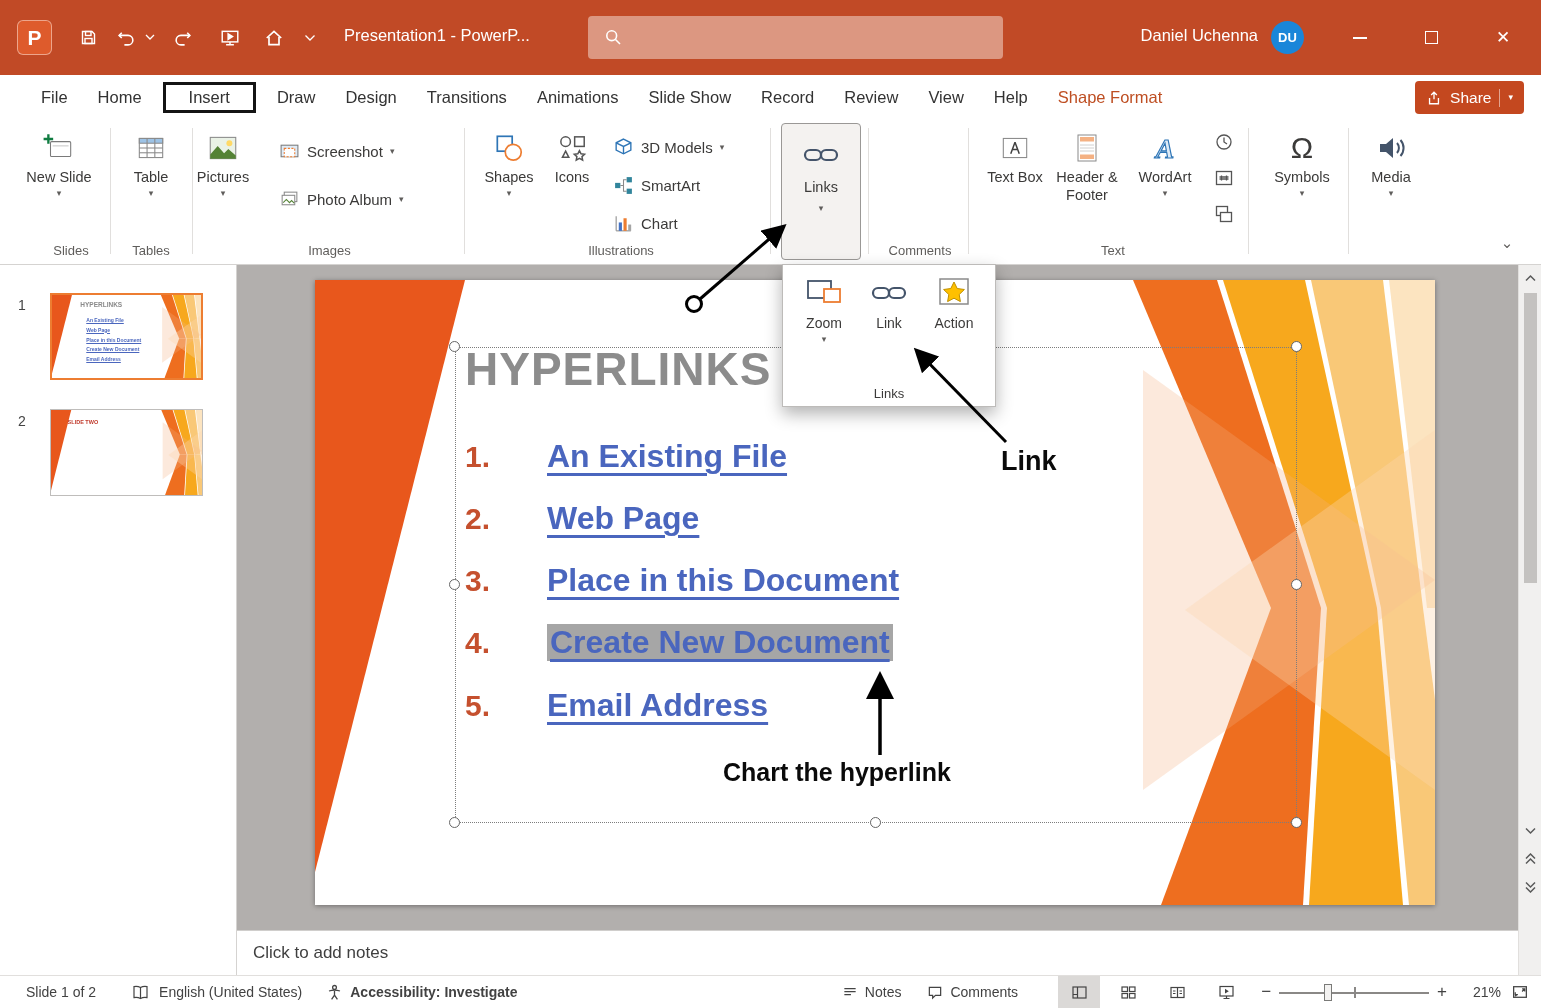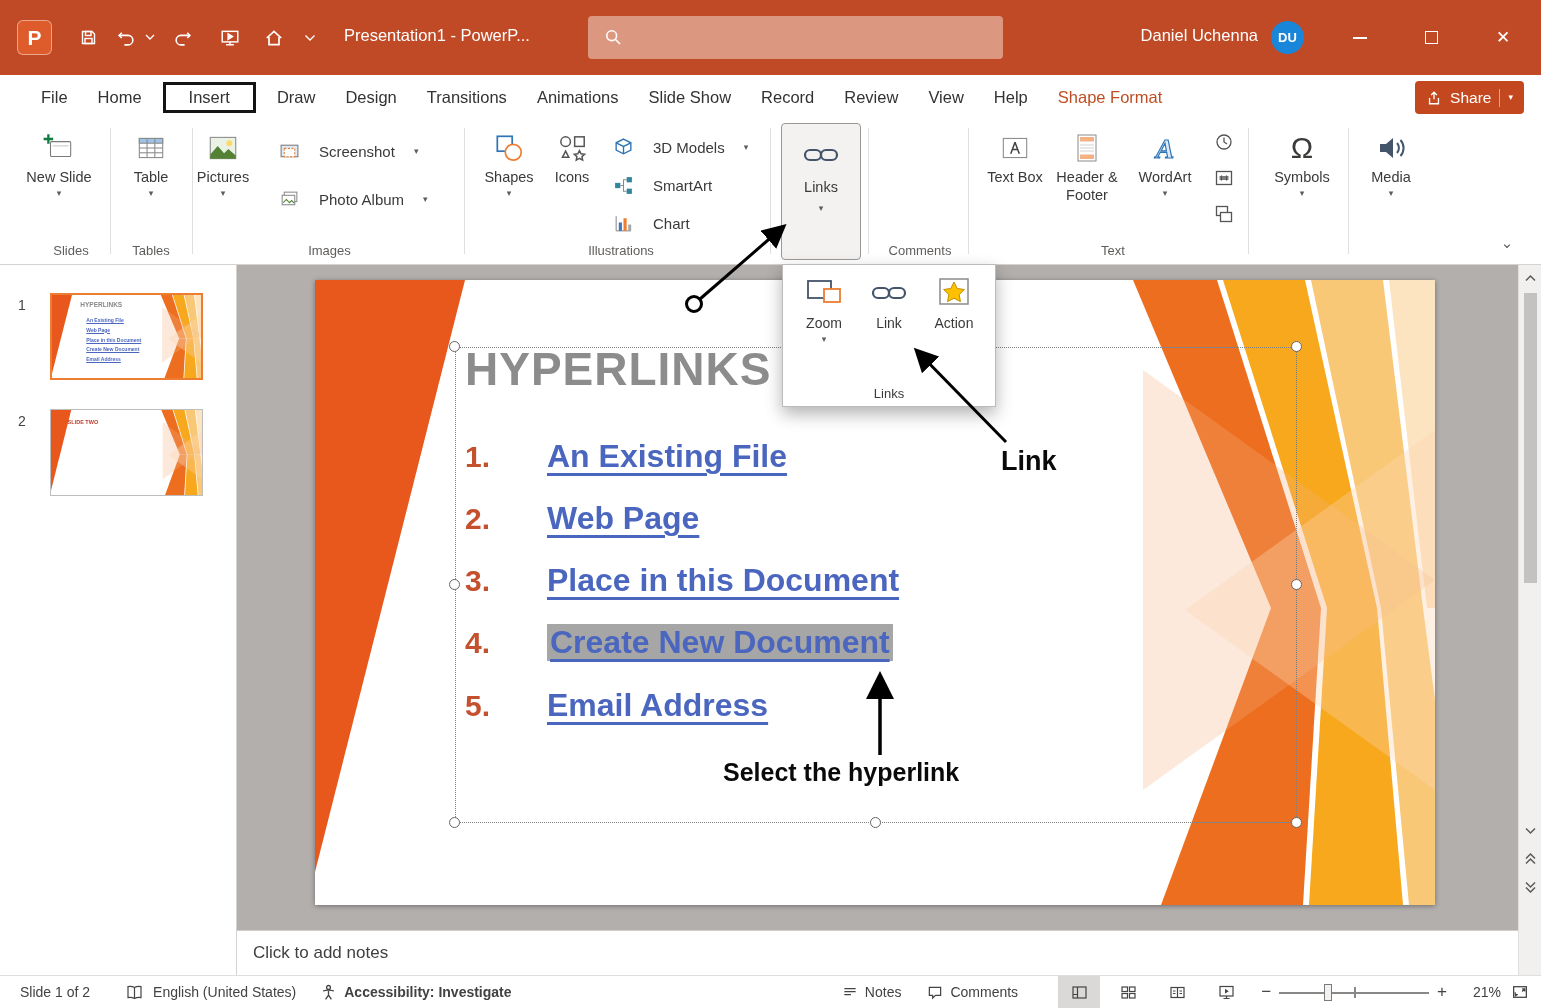--- a/index.html
+++ b/index.html
@@ -29,21 +29,21 @@
   .share-btn { position:absolute; right:17px; top:6px; height:33px; background:#C4481F; border-radius:4px; color:#fff; display:flex; align-items:center; padding:0 11px; gap:8px; font-size:15.5px; }
   .share-btn .sep { width:1px; height:18px; background:rgba(255,255,255,.5); }
 
   
   .ribbon { position:absolute; top:120px; left:0; width:1541px; height:145px; background:#fff; border-bottom:1px solid #D5D3D1; }
   .rdiv { position:absolute; top:8px; height:126px; width:1px; background:#E1DFDD; }
   .rlabel { position:absolute; bottom:6px; font-size:13px; color:#5f5d5b; text-align:center; }
   .rbtn { position:absolute; display:flex; flex-direction:column; align-items:center; padding-top:7px; gap:3px; color:#3b3a39; border-radius:4px; cursor:default; }
   .rbtn .lbl { font-size:14.5px; line-height:18px; text-align:center; }
   .chev { font-size:9px; color:#5f5d5b; line-height:9px; }
-  .rrow { position:absolute; height:30px; display:flex; align-items:center; gap:19px; padding:0 5px; font-size:15px; color:#3b3a39; border-radius:4px; }
+  .rrow { position:absolute; height:30px; display:flex; align-items:center; gap:7px; padding:0 5px; font-size:15px; color:#3b3a39; border-radius:4px; }
   .links-btn { border:1px solid #9a9896; background:#F4F2F0; }
   .smallbtn { position:absolute; width:28px; height:28px; display:flex; align-items:center; justify-content:center; border-radius:3px; }
   .collapse { position:absolute; left:1492px; top:110px; width:30px; height:26px; display:flex; align-items:center; justify-content:center; color:#5f5d5b; font-size:15px; }
 
   
   .dropdown { position:absolute; left:782px; top:264px; width:214px; height:143px; background:#fff; border:1px solid #BDBBB9; box-shadow:0 7px 16px rgba(0,0,0,.3); z-index:80; }
   .dd-item { position:absolute; top:10px; display:flex; flex-direction:column; align-items:center; gap:4px; font-size:14px; color:#3b3a39; }
   .dd-footer { position:absolute; bottom:5px; width:100%; text-align:center; font-size:13px; color:#3b3a39; }
 
   
@@ -508,21 +508,21 @@
       </div>
       <div class="vs-btn" style="top:609px">
         <svg width="11" height="12" viewBox="0 0 11 12" fill="none" stroke="#5a5a5a" stroke-width="1.5">
             <path d="M1 1.5L5.5 6 10 1.5M1 6.5L5.5 11 10 6.5"></path>
           </svg>
       </div>
     </div>
   </div>
 
   <div class="statusbar">
-    <div class="sb-item" style="margin-left:20px">
+    <div class="sb-item" style="margin-left:26px">
         <span>Slide 1 of 2</span>
       </div>
     <div class="sb-item" style="margin-left:36px">
       <svg width="17" height="17" viewBox="0 0 17 17" fill="none" stroke="#444" stroke-width="1.2">
           <path d="M8.5 3.5C6.5 2.4 4.3 2.2 2 2.6v11c2.3-.4 4.5-.2 6.5 1 2-1.2 4.2-1.4 6.5-1v-11c-2.3-.4-4.5-.2-6.5.9z"></path>
           <path d="M8.5 3.5v11"></path>
         </svg>
     </div>
     <div class="sb-item" style="margin-left:10px">
         <span>English (United States)</span>
@@ -629,15 +629,15 @@
       <marker id="ah" markerWidth="8" markerHeight="8" refX="6" refY="4" orient="auto">
         <path d="M0,0 L8,4 L0,8 Z" fill="#000"></path>
       </marker>
     </defs>
     <line x1="700" y1="299" x2="782" y2="228" stroke="#000" stroke-width="3" marker-end="url(#ah)"></line>
     <circle cx="694" cy="304" r="7.5" fill="#fff" stroke="#000" stroke-width="3"></circle>
     <line x1="1006" y1="442" x2="918" y2="352" stroke="#000" stroke-width="3" marker-end="url(#ah)"></line>
     <line x1="880" y1="755" x2="880" y2="678" stroke="#000" stroke-width="3.5" marker-end="url(#ah)"></line>
   </svg>
   <div class="anno-label anno-link">Link</div>
-  <div class="anno-label anno-select">Select the hyperlink</div>
+  <div class="anno-label anno-select">Chart the hyperlink</div>
 
 </div>
 
 </body></html>

